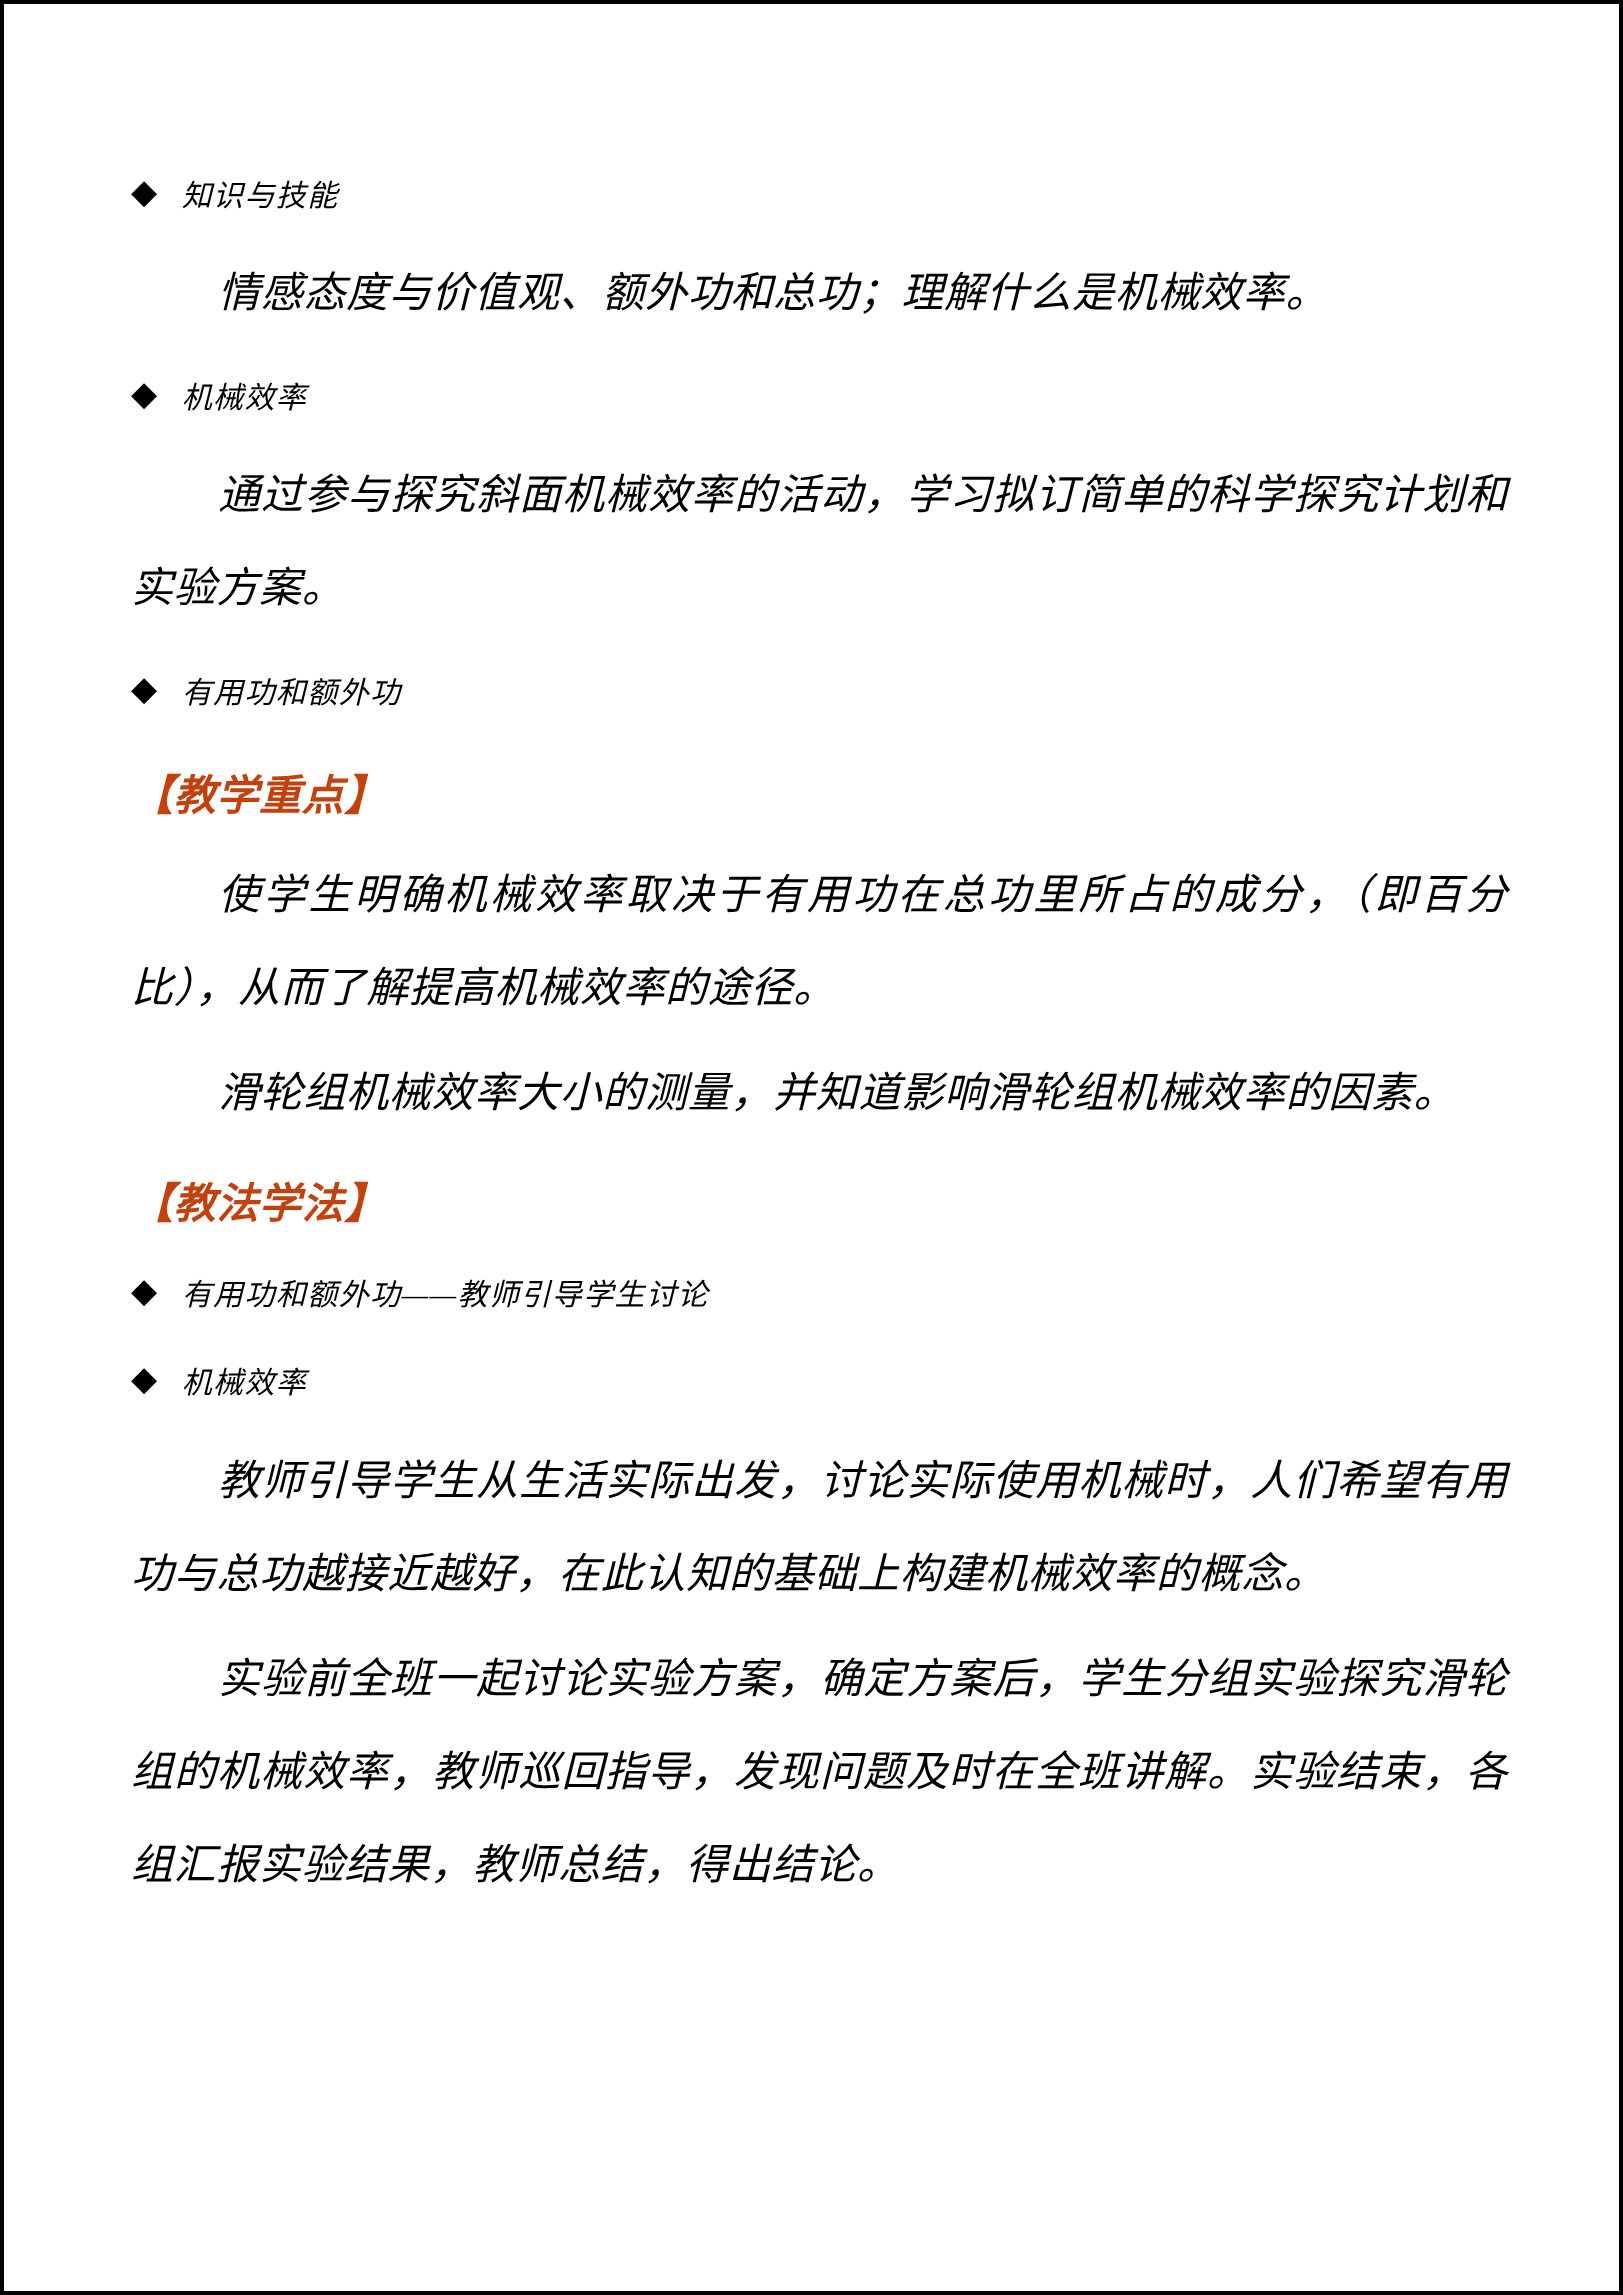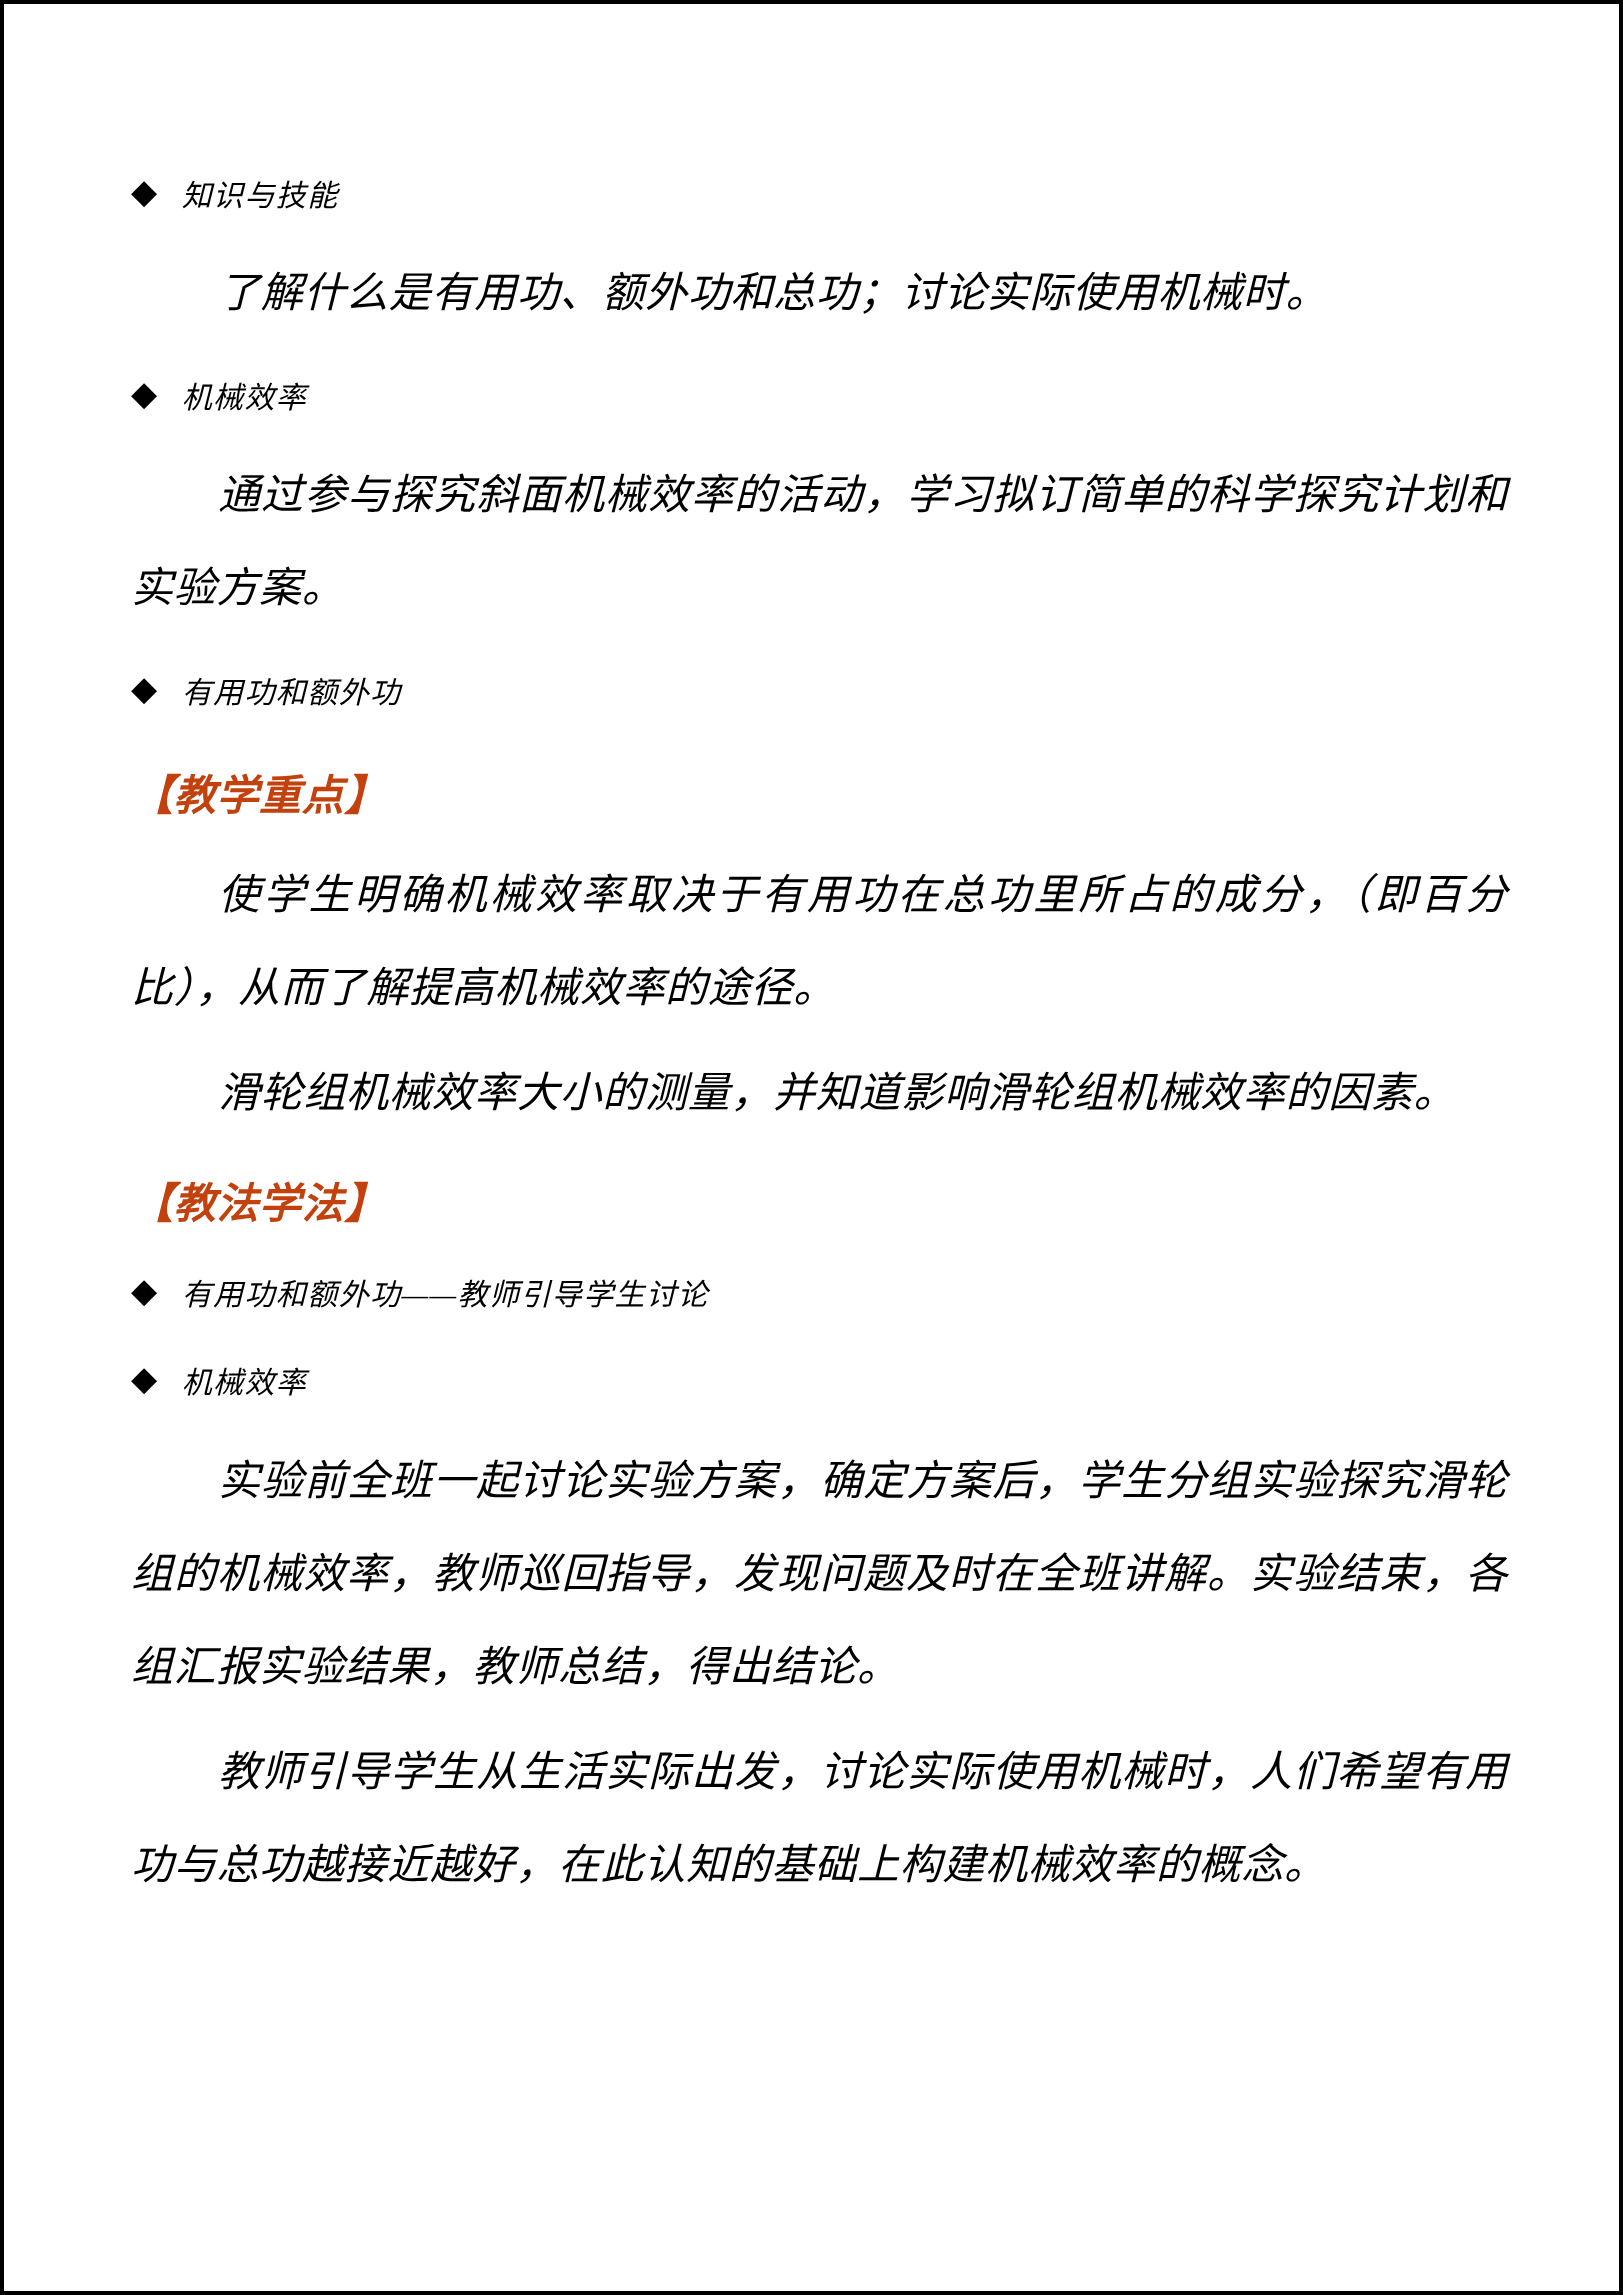--- a/index.html
+++ b/index.html
@@ -82,21 +82,21 @@
 </head>
 <body>
 
 <div class="page">
   <div class="content">
 
     <div class="bullet-row">
       <span class="bullet-marker">◆</span>
       <span class="bullet-label">知识与技能</span>
     </div>
-    <p class="para">了解什么是有用功、额外功和总功；讨论实际使用机械时。</p>
+    <p class="para">情感态度与价值观、额外功和总功；理解什么是机械效率。</p>
 
     <div class="bullet-row">
       <span class="bullet-marker">◆</span>
       <span class="bullet-label">机械效率</span>
     </div>
     <p class="para">通过参与探究斜面机械效率的活动，学习拟订简单的科学探究计划和实验方案。</p>
 
     <div class="bullet-row">
       <span class="bullet-marker">◆</span>
       <span class="bullet-label">有用功和额外功</span>
@@ -111,19 +111,19 @@
 
     <div class="bullet-row tight">
       <span class="bullet-marker">◆</span>
       <span class="bullet-label">有用功和额外功——教师引导学生讨论</span>
     </div>
 
     <div class="bullet-row tight">
       <span class="bullet-marker">◆</span>
       <span class="bullet-label">机械效率</span>
     </div>
+    <p class="para">教师引导学生从生活实际出发，讨论实际使用机械时，人们希望有用功与总功越接近越好，在此认知的基础上构建机械效率的概念。</p>
+
     <p class="para">实验前全班一起讨论实验方案，确定方案后，学生分组实验探究滑轮组的机械效率，教师巡回指导，发现问题及时在全班讲解。实验结束，各组汇报实验结果，教师总结，得出结论。</p>
-
-    <p class="para">教师引导学生从生活实际出发，讨论实际使用机械时，人们希望有用功与总功越接近越好，在此认知的基础上构建机械效率的概念。</p>
 
   </div>
 </div>
 
 
 </body></html>

